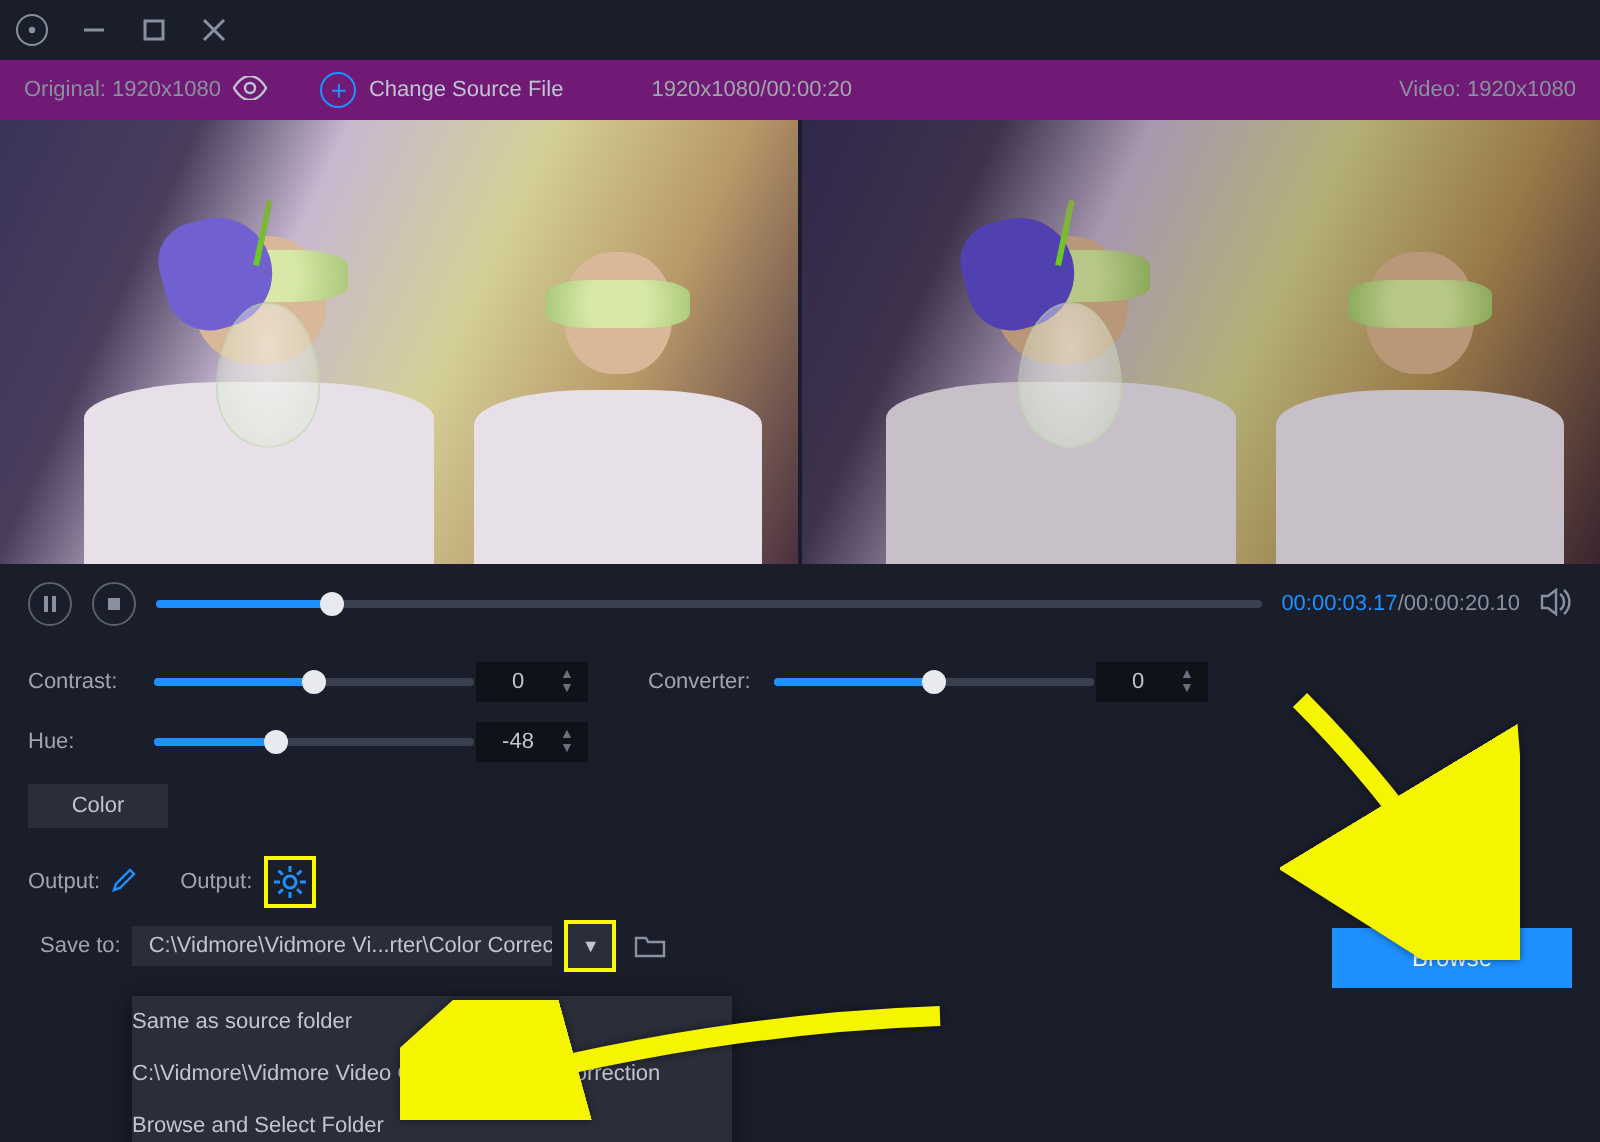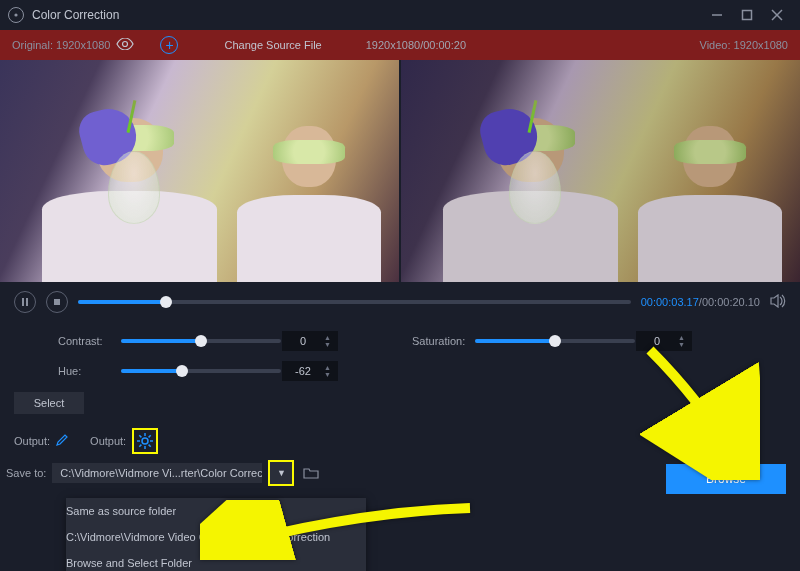--- a/index.html
+++ b/index.html
@@ -4,24 +4,24 @@
 <style>
   * { box-sizing: border-box; margin: 0; padding: 0; font-family: "Segoe UI", Arial, sans-serif; }
   body { background: #1a1e2a; width: 800px; height: 571px; overflow: hidden; position: relative; color: #c0c5d0; font-size: 11px; }
   
   .titlebar { height: 30px; background: #1a1e2a; display: flex; align-items: center; padding: 0 8px; }
   .titlebar .logo { width: 16px; height: 16px; border: 1.5px solid #8a909f; border-radius: 50%; margin-right: 8px; display:flex;align-items:center;justify-content:center; }
   .titlebar .title { color: #c0c5d0; font-size: 12px; flex: 1; }
   .titlebar .winbtn { width: 30px; height: 28px; display: flex; align-items: center; justify-content: center; color: #8a909f; }
   .titlebar .winbtn svg { width: 12px; height: 12px; }
   
-  .infobar { height: 30px; background: #7f1d1d; display: flex; align-items: center; padding: 4px 12px; font-size: 11px; color: #8a909f; gap: 6px; }
+  .infobar { height: 30px; background: #701a75; display: flex; align-items: center; padding: 4px 12px; font-size: 11px; color: #8a909f; gap: 6px; }
   .infobar .eye { color: #c0c5d0; }
   .infobar .plus { width: 18px; height: 18px; border: 1.5px solid #1e90ff; border-radius: 50%; color: #1e90ff; display:flex;align-items:center;justify-content:center; font-size: 14px; line-height: 1; margin-left: 20px;}
-  .infobar .change { color: #c0c5d0; margin-right: 20px; margin-left: 40px; }
+  .infobar .change { color: #c0c5d0; margin-right: 20px; }
   .infobar .spacer { flex: 1; }
   .infobar .fileinfo { text-align: center; color: #a0a5b0; }
   .infobar .outres { margin-left: auto; }
 
   .previews { height: 222px; display: flex; gap: 2px; background: #1a1e2a; }
   .preview { flex: 1; position: relative; overflow: hidden; }
   .preview.left { background: linear-gradient(115deg, #3a345a 0%, #4a3d5c 20%, #c8b8d0 35%, #d4d098 55%, #b89868 75%, #4a3040 100%); }
   .preview.right { background: linear-gradient(115deg, #30284a 0%, #3e324c 20%, #a898b0 35%, #b4b078 55%, #987848 75%, #3a2430 100%); }
   .scientist { position: absolute; }
   .scientist.s1 { left: 5%; top: 18%; width: 55%; height: 82%; }
@@ -42,38 +42,38 @@
   .seek { flex: 1; height: 4px; background: #3a4050; border-radius: 2px; position: relative; }
   .seek .fill { position: absolute; left: 0; top: 0; height: 100%; background: #1e90ff; border-radius: 2px; }
   .seek .thumb { position: absolute; top: 50%; width: 12px; height: 12px; background: #e8eaf0; border-radius: 50%; transform: translate(-50%, -50%); }
   .time { font-size: 11px; }
   .time .cur { color: #1e90ff; }
   .time .dur { color: #8a909f; }
   .vol { color: #8a909f; }
 
   .sliders { padding: 4px 14px 0; }
   .srow { display: flex; align-items: center; gap: 30px; height: 30px; }
-  .sgroup { display: flex; align-items: center; gap: 1px; margin-left: 44px; }
+  .sgroup { display: flex; align-items: center; gap: 1px; }
   .slabel { width: 62px; color: #a0a5b0; font-size: 11px; }
   .strack { width: 160px; height: 4px; background: #3a4050; border-radius: 2px; position: relative; }
   .strack .sfill { position: absolute; height: 100%; background: #1e90ff; border-radius: 2px; }
   .strack .sthumb { position: absolute; top: 50%; width: 12px; height: 12px; background: #e8eaf0; border-radius: 50%; transform: translate(-50%, -50%); }
   .spin { width: 56px; height: 20px; background: #0f1219; display: flex; align-items: center; }
   .spin .val { flex: 1; text-align: center; color: #c0c5d0; font-size: 11px; }
   .spin .arrows { width: 14px; display: flex; flex-direction: column; color: #6a7080; font-size: 7px; line-height: 1; }
   
   .resetbtn { margin: 6px 14px 0; width: 70px; height: 22px; background: #2a2e3a; display: flex; align-items: center; justify-content: center; color: #c0c5d0; font-size: 11px; }
 
   .outputrow { margin-top: 14px; padding: 0 14px; height: 26px; display: flex; align-items: center; gap: 6px; font-size: 11px; color: #a0a5b0; }
   .outputrow .field { background: #2a2e3a; padding: 3px 8px; color: #c0c5d0; font-size: 11px; }
   .pencil { color: #1e90ff; }
   .gearbox { border: 2px solid #fafa00; padding: 2px; display: flex; align-items: center; justify-content: center; }
   .gear { width: 18px; height: 18px; display:flex;align-items:center;justify-content:center; color: #1e90ff; }
   
-  .saverow { margin-top: 6px; padding: 0 6px; height: 26px; display: flex; align-items: center; gap: 6px; font-size: 11px; color: #a0a5b0; }
+  .saverow { margin-top: 6px; padding: 0 20px; height: 26px; display: flex; align-items: center; gap: 6px; font-size: 11px; color: #a0a5b0; }
   .saverow .pathfield { background: #2a2e3a; padding: 4px 8px; width: 210px; color: #c0c5d0; font-size: 11px; white-space: nowrap; overflow: hidden; }
   .ddbox { border: 2px solid #fafa00; padding: 0; }
   .ddbtn { width: 22px; height: 22px; background: #2a2e3a; display: flex; align-items: center; justify-content: center; color: #c0c5d0; font-size: 9px; }
   .folderbtn { width: 22px; height: 22px; display: flex; align-items: center; justify-content: center; color: #8a909f; }
 
   .dropdown { position: absolute; left: 66px; top: 498px; width: 300px; background: #2a2e3a; box-shadow: 0 2px 8px rgba(0,0,0,0.5); z-index: 5; }
   .dropdown .item { padding: 7px 0; color: #c0c5d0; font-size: 11px; }
 
   .exportbtn { position: absolute; right: 14px; top: 464px; width: 120px; height: 30px; background: #1e90ff; color: #fff; display: flex; align-items: center; justify-content: center; font-size: 12px; }
 
@@ -82,21 +82,20 @@
 </style>
 </head>
 <body>
 
 <div class="titlebar">
   <div class="logo">
       <svg viewBox="0 0 10 10" width="8" height="8">
         <circle cx="5" cy="5" r="2" fill="#8a909f"></circle>
       </svg>
     </div>
-  <div class="title">Color Correction</div>
   <div class="winbtn">
       <svg viewBox="0 0 12 12">
         <line x1="1" y1="6" x2="11" y2="6" stroke="currentColor" stroke-width="1.5"></line>
       </svg>
     </div>
   <div class="winbtn">
       <svg viewBox="0 0 12 12">
         <rect x="1.5" y="1.5" width="9" height="9" fill="none" stroke="currentColor" stroke-width="1.5"></rect>
       </svg>
     </div>
@@ -185,48 +184,48 @@
       <div class="strack">
           <div class="sfill" style="width:50%"></div>
           <div class="sthumb" style="left:50%"></div>
         </div>
       <div class="spin">
           <span class="val">0</span>
           <span class="arrows">▲<br>▼</span>
         </div>
     </div>
     <div class="sgroup">
-      <span class="slabel">Saturation:</span>
+      <span class="slabel">Converter:</span>
       <div class="strack">
           <div class="sfill" style="width:50%"></div>
           <div class="sthumb" style="left:50%"></div>
         </div>
       <div class="spin">
           <span class="val">0</span>
           <span class="arrows">▲<br>▼</span>
         </div>
     </div>
   </div>
   <div class="srow">
     <div class="sgroup">
       <span class="slabel">Hue:</span>
       <div class="strack">
           <div class="sfill" style="width:38%"></div>
           <div class="sthumb" style="left:38%"></div>
         </div>
       <div class="spin">
-          <span class="val">-62</span>
+          <span class="val">-48</span>
           <span class="arrows">▲<br>▼</span>
         </div>
     </div>
   </div>
 </div>
 
 <div class="resetbtn">
-    <span>Select</span>
+    <span>Color</span>
   </div>
 
 <div class="outputrow">
   <span>Output:</span>
   <span class="pencil"><svg width="12" height="12" viewBox="0 0 12 12">
         <path d="M1 11 l1-3 7-7 2 2 -7 7z" fill="none" stroke="currentColor" stroke-width="1.2"></path>
       </svg></span>
   <span style="width:10px"></span>
   <span>Output:</span>
   <span class="gearbox">

